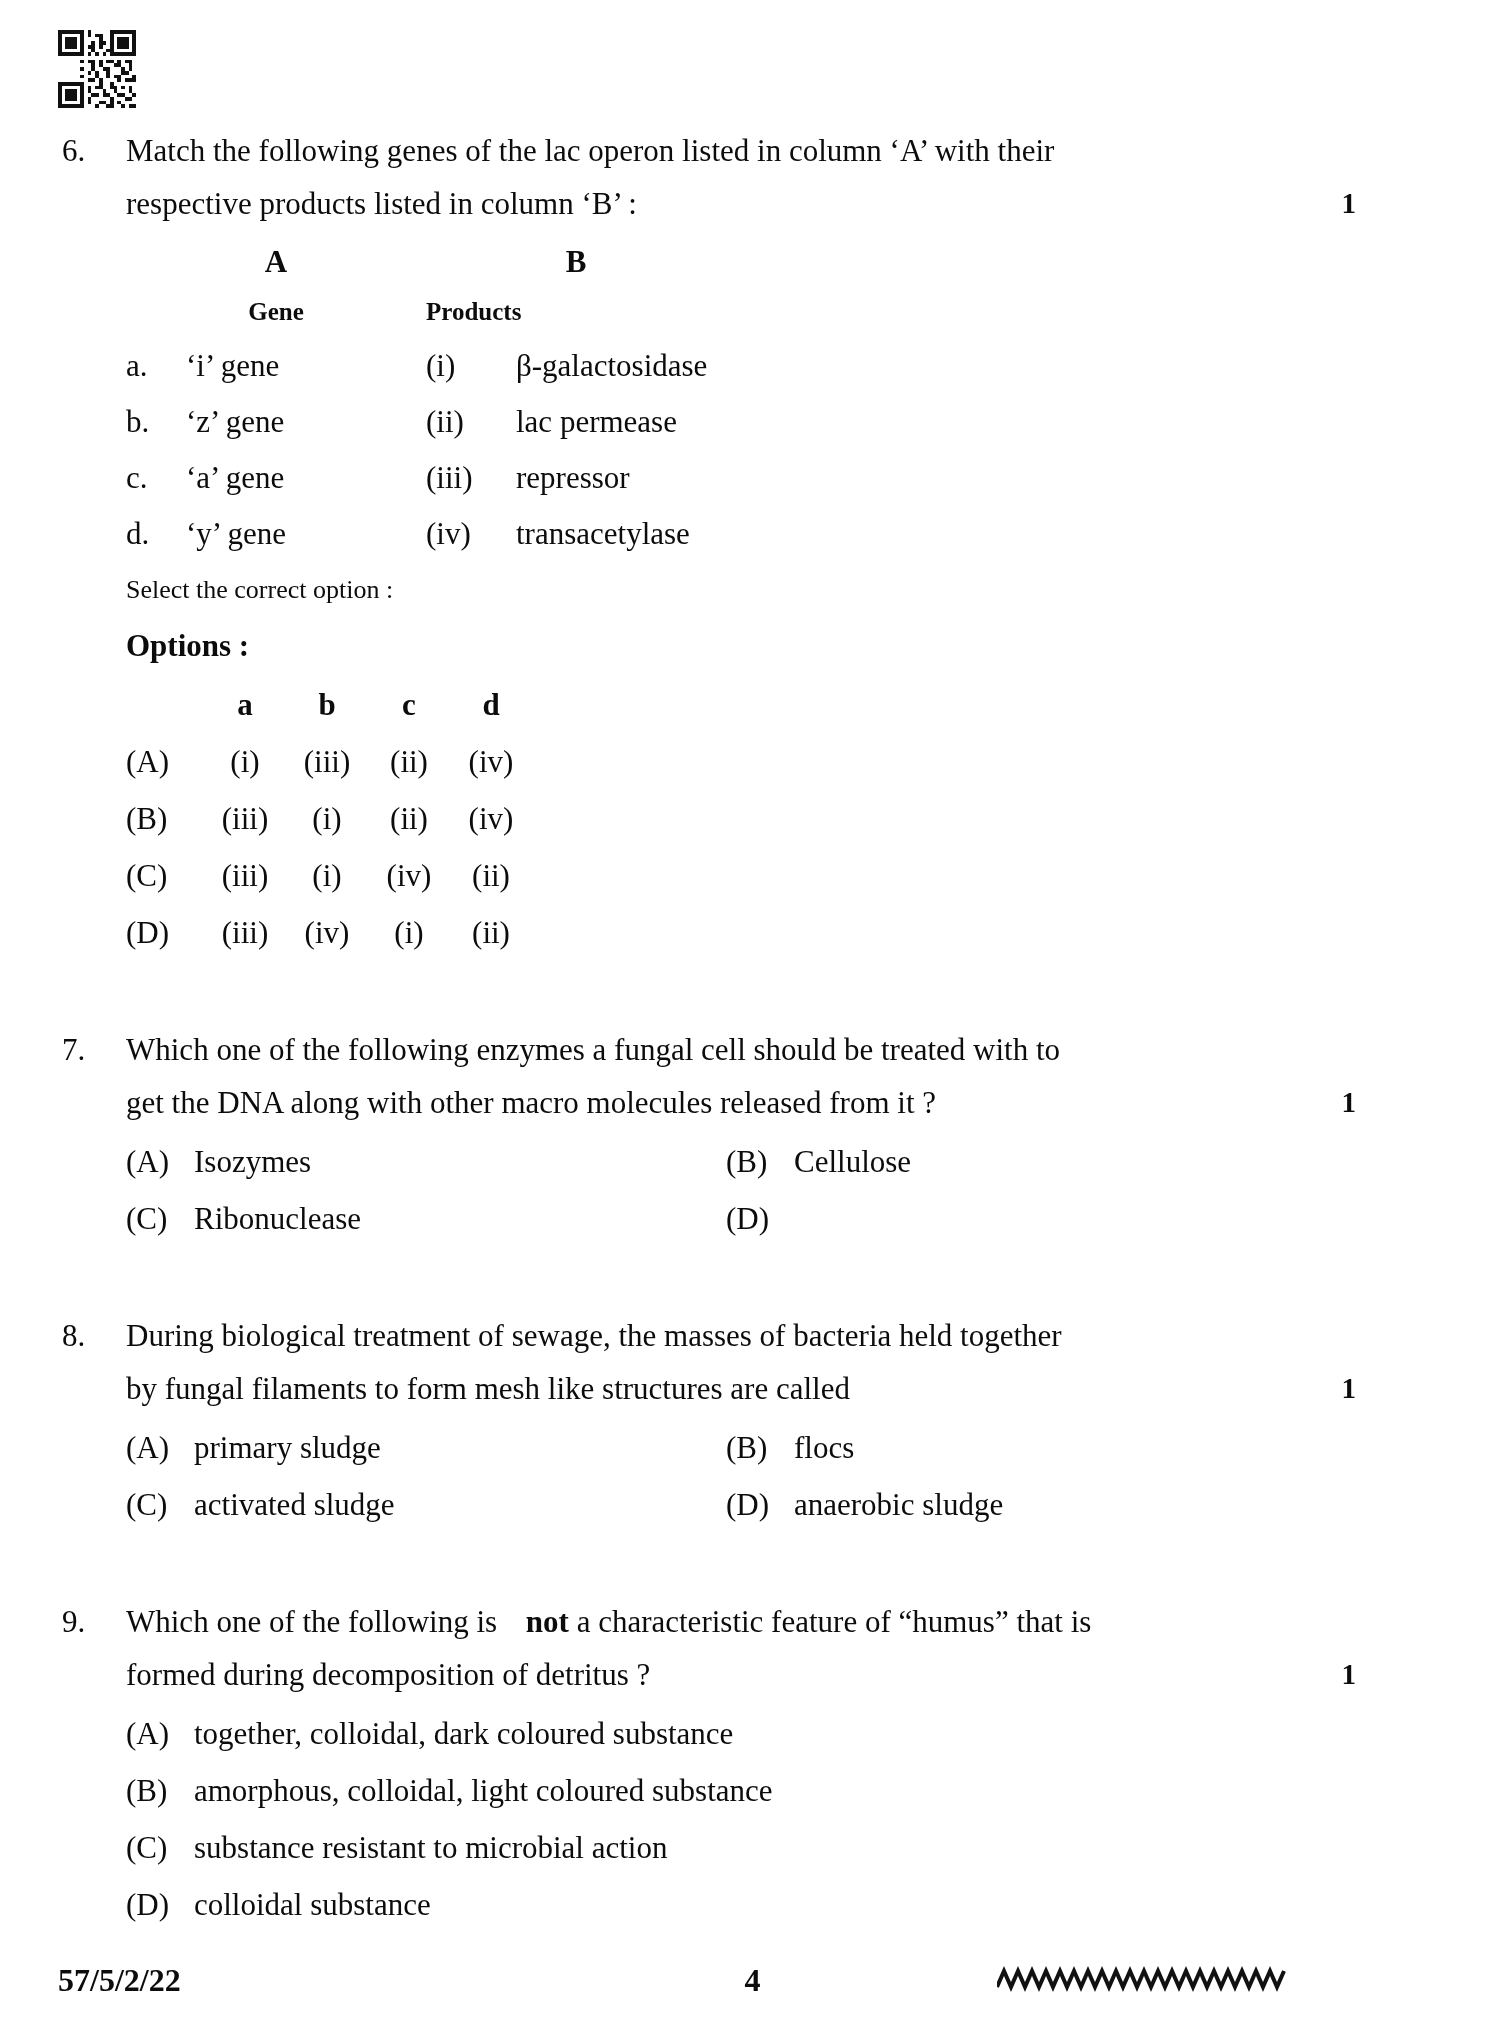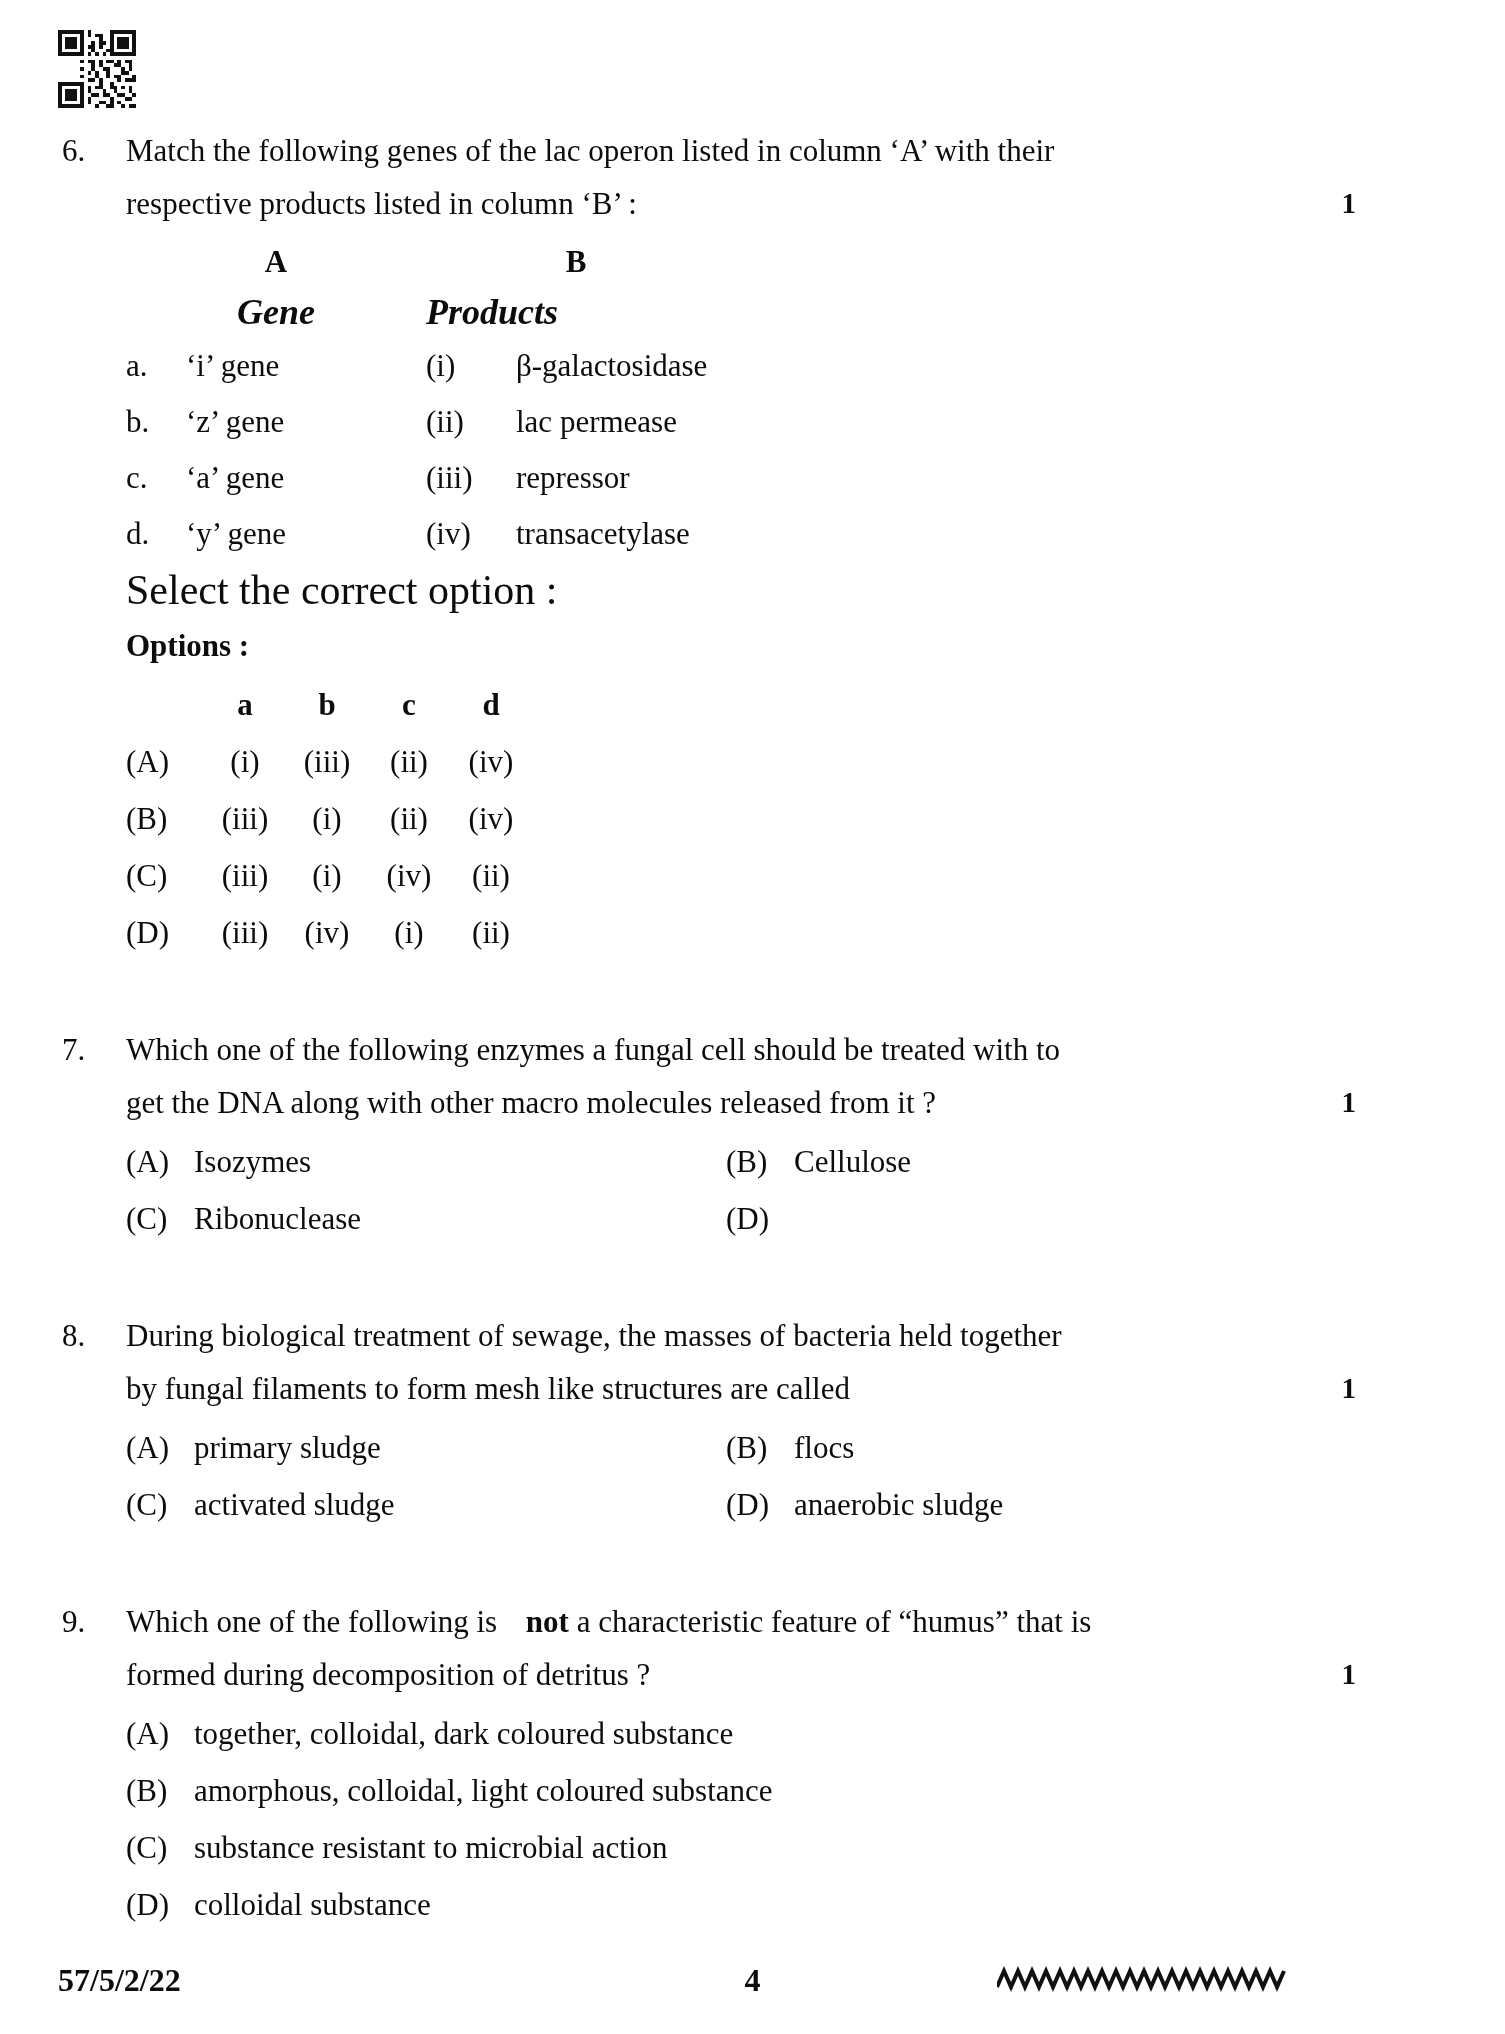--- a/index.html
+++ b/index.html
@@ -83,40 +83,39 @@
     margin-top: 8px;
     font-weight: bold;
     font-size: 31px;
     line-height: 48px;
   }
   .match-head .colA { width: 300px; text-align: center; }
   .match-head .colB { width: 300px; text-align: center; }
   .match-sub {
     display: flex;
     font-weight: bold;
-    font-size: 36px;
+    font-size: 25px;
     line-height: 52px;
-    font-style: italic;
   }
   .match-sub .colA { width: 300px; text-align: center; }
   .match-sub .colB { width: 300px; }
 
   .match-row {
     display: flex;
     font-size: 31px;
     line-height: 56px;
     align-items: baseline;
   }
   .match-row .lbl { width: 60px; }
   .match-row .gene { width: 240px; }
   .match-row .rn   { width: 90px; }
   .match-row .prod { flex: 1 1 auto; }
 
   .select-line {
-    font-size: 42px;
+    font-size: 26px;
     line-height: 56px;
   }
   .options-label {
     font-size: 31px;
     line-height: 56px;
     font-weight: bold;
   }
 
   
   .opt-grid { margin-top: 2px; }

